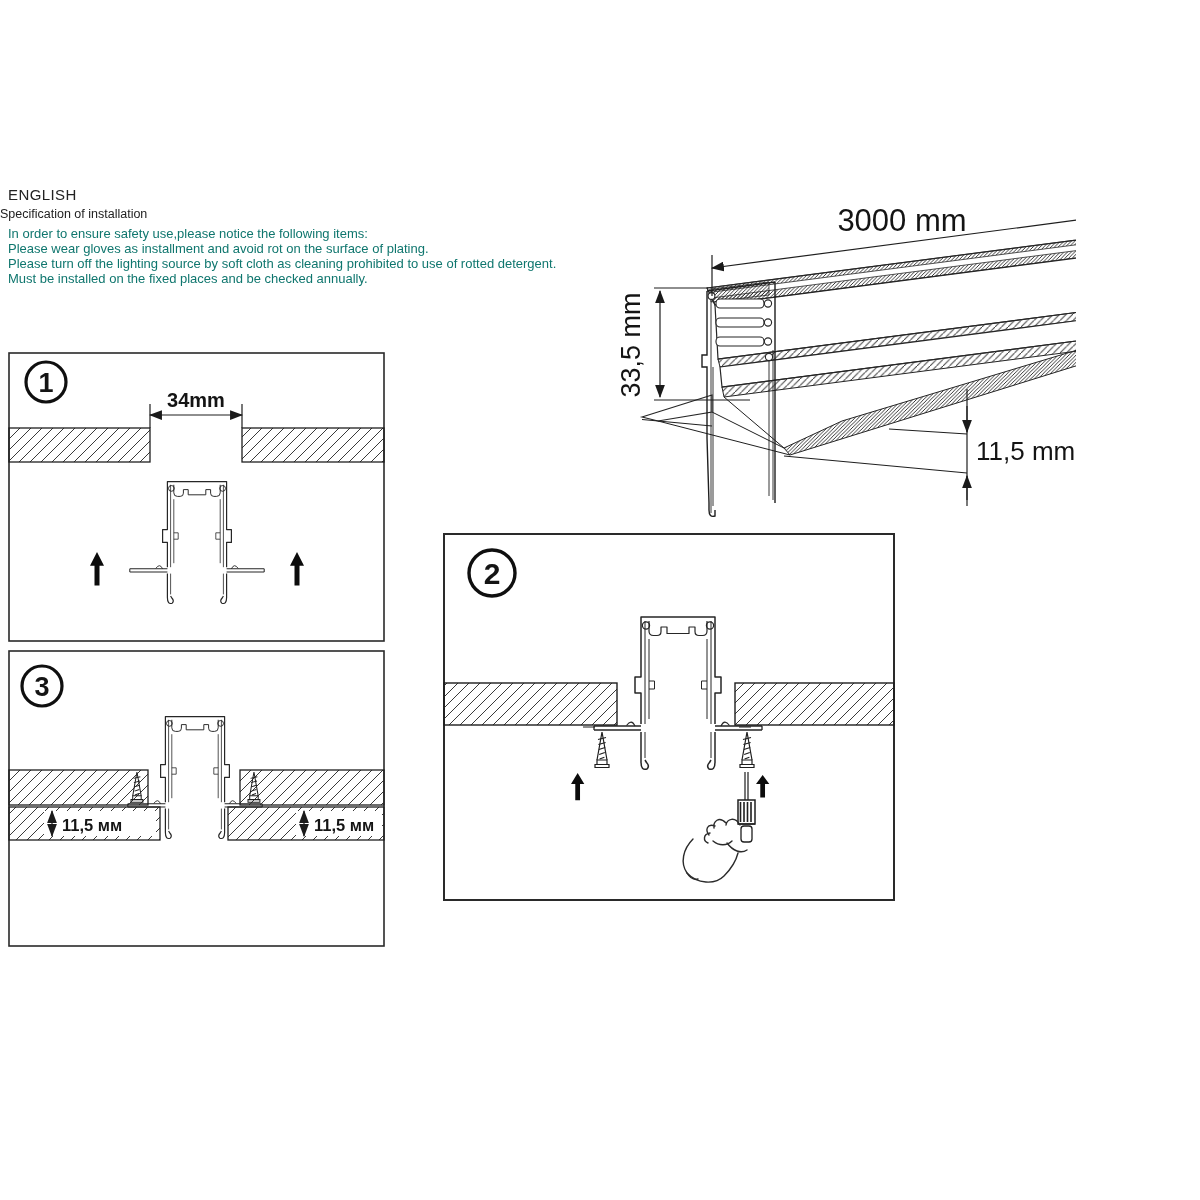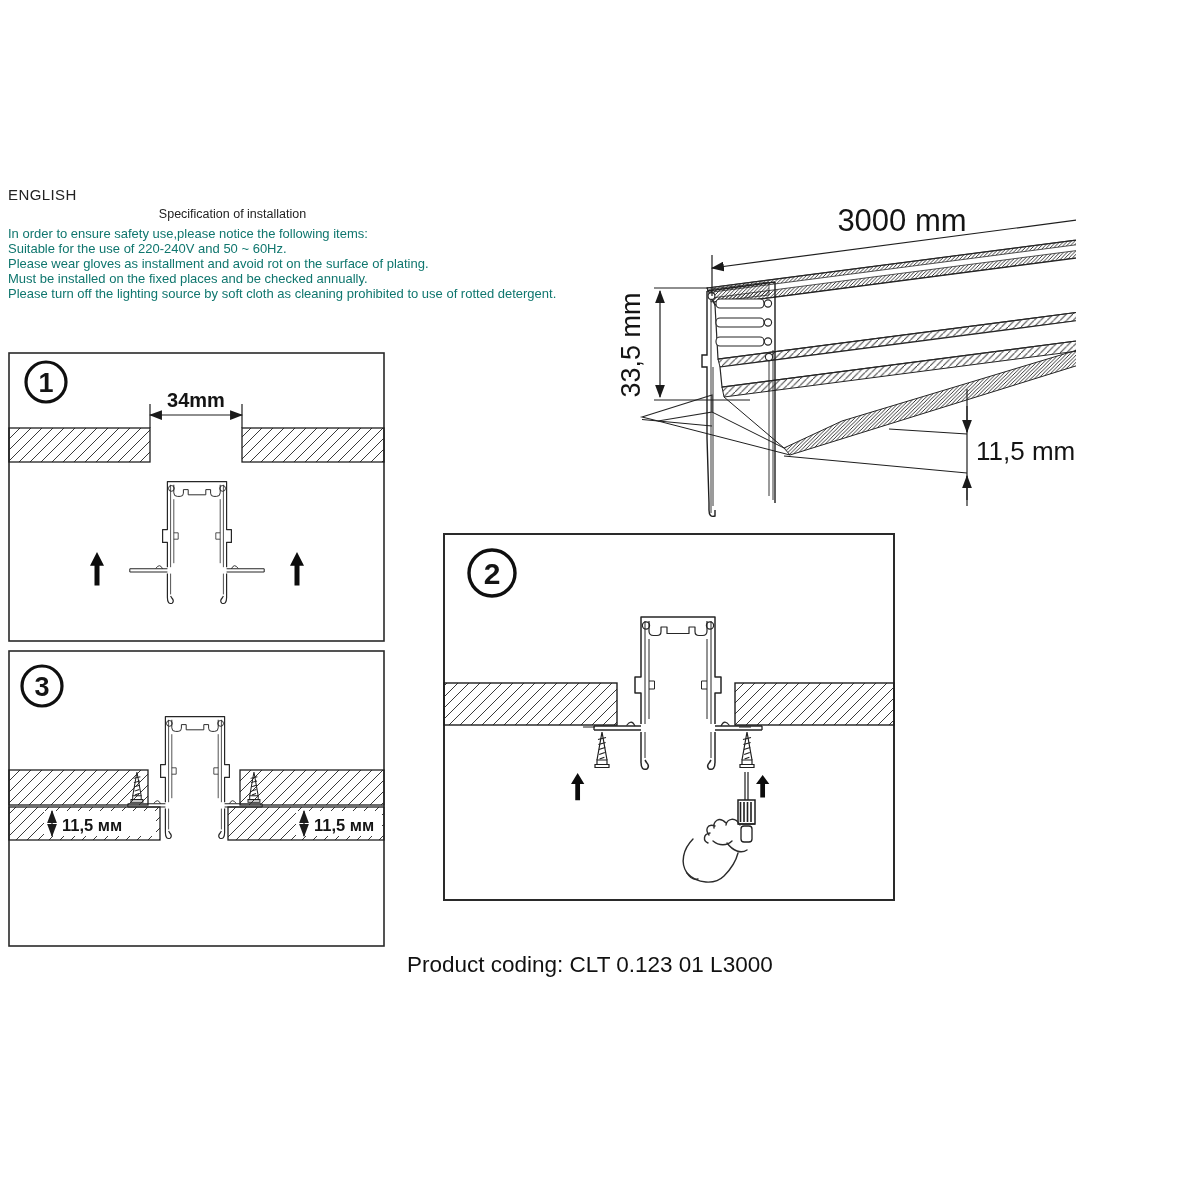--- a/index.html
+++ b/index.html
@@ -1,20 +1,20 @@
 <!DOCTYPE html>
 <html><head>
 <meta charset="utf-8">
 <style>
   html,body{margin:0;padding:0;background:#ffffff;}
   .page{position:relative;width:1076px;height:1200px;background:#fff;overflow:hidden;
         font-family:"Liberation Sans", sans-serif;color:#1a1a1a;}
   .abs{position:absolute;}
   .lang{font-size:15px;letter-spacing:.4px;color:#222;}
-  .spec-title{width:465px;text-align:center;font-size:12.5px;color:#222;}
+  .spec-title{width:465px;text-align:left;font-size:12.5px;color:#222;}
   .instructions{font-size:13px;line-height:14.9px;color:#0f766e;white-space:nowrap;}
   .product-code{font-size:22.5px;color:#111;}
   svg{position:absolute;overflow:visible;}
   svg text{font-family:"Liberation Sans", sans-serif;fill:#141414;}
   .ln{stroke:#1f1f1f;fill:none;}
   .dim{stroke:#1f1f1f;stroke-width:1.2;fill:none;}
 </style>
 </head>
 <body>
 
@@ -60,24 +60,23 @@
       </g>
 
       <path id="bold-up-arrow" d="M7,0 L14,13 H9.5 V32 H4.5 V13 H0 Z" fill="#0c0c0c" stroke="none"></path>
     </defs>
   </svg>
 
   <div class="abs lang" style="left:8px;top:186px">ENGLISH</div>
   <div class="abs spec-title" style="left:0px;top:207px">Specification of installation</div>
   <div class="abs instructions" style="left:8px;top:227px">
     <div>In order to ensure safety use,please notice the following items:</div>
-    <div>Suitable for the use of 220-240V and 50 ~ 60Hz.</div>
     <div>Please wear gloves as installment and avoid rot on the surface of plating.</div>
+    <div>Please turn off the lighting source by soft cloth as cleaning prohibited to use of rotted detergent.</div>
     <div>Must be installed on the fixed places and be checked annually.</div>
-    <div>Please turn off the lighting source by soft cloth as cleaning prohibited to use of rotted detergent.</div>
   </div>
 
   <svg style="left:618px;top:158px" width="582" height="372" viewBox="0 0 582 372">
 
     <polygon points="89,130 497,77 505,94 97,147" fill="#fff" stroke="#262626" stroke-width="1.2"></polygon>
     <polygon points="89,130 497,77 499,81.5 91,134.5" fill="url(#hatchDense)" stroke="#262626" stroke-width="0.8"></polygon>
     <polygon points="93.5,140 501.5,87 505,94 97,147" fill="url(#hatchDense)" stroke="#262626" stroke-width="0.8"></polygon>
 
     <polygon points="97,147 505,94 508,148 100,201" fill="#fff" stroke="#262626" stroke-width="1.2"></polygon>
 
@@ -193,14 +192,13 @@
     </g>
     <g stroke="#2b2b2b" stroke-width="1.4" fill="none" stroke-linecap="round">
       <path d="M250,306 C240,316 237,330 244,340 C247,345 251,347 255,346"></path>
       <path d="M244,340 C254,351 272,352 281,343 C288,336 293,328 295,320"></path>
       <path d="M297,292 C292,283 284,286 283,292 M283,290 C276,283 270,288 271,295 M272,293 C264,290 262,297 266,302 M267,300 C260,301 260,308 265,310"></path>
       <path d="M284,310 C290,318 298,321 304,317"></path>
       <path d="M270,308 C276,313 284,313 289,308"></path>
     </g>
   </svg>
 
-  <div class="abs product-code" style="left:407px;top:952px">Product coding: CLT 0.123 01 L3000</div>
 </div>
 
 </body></html>

